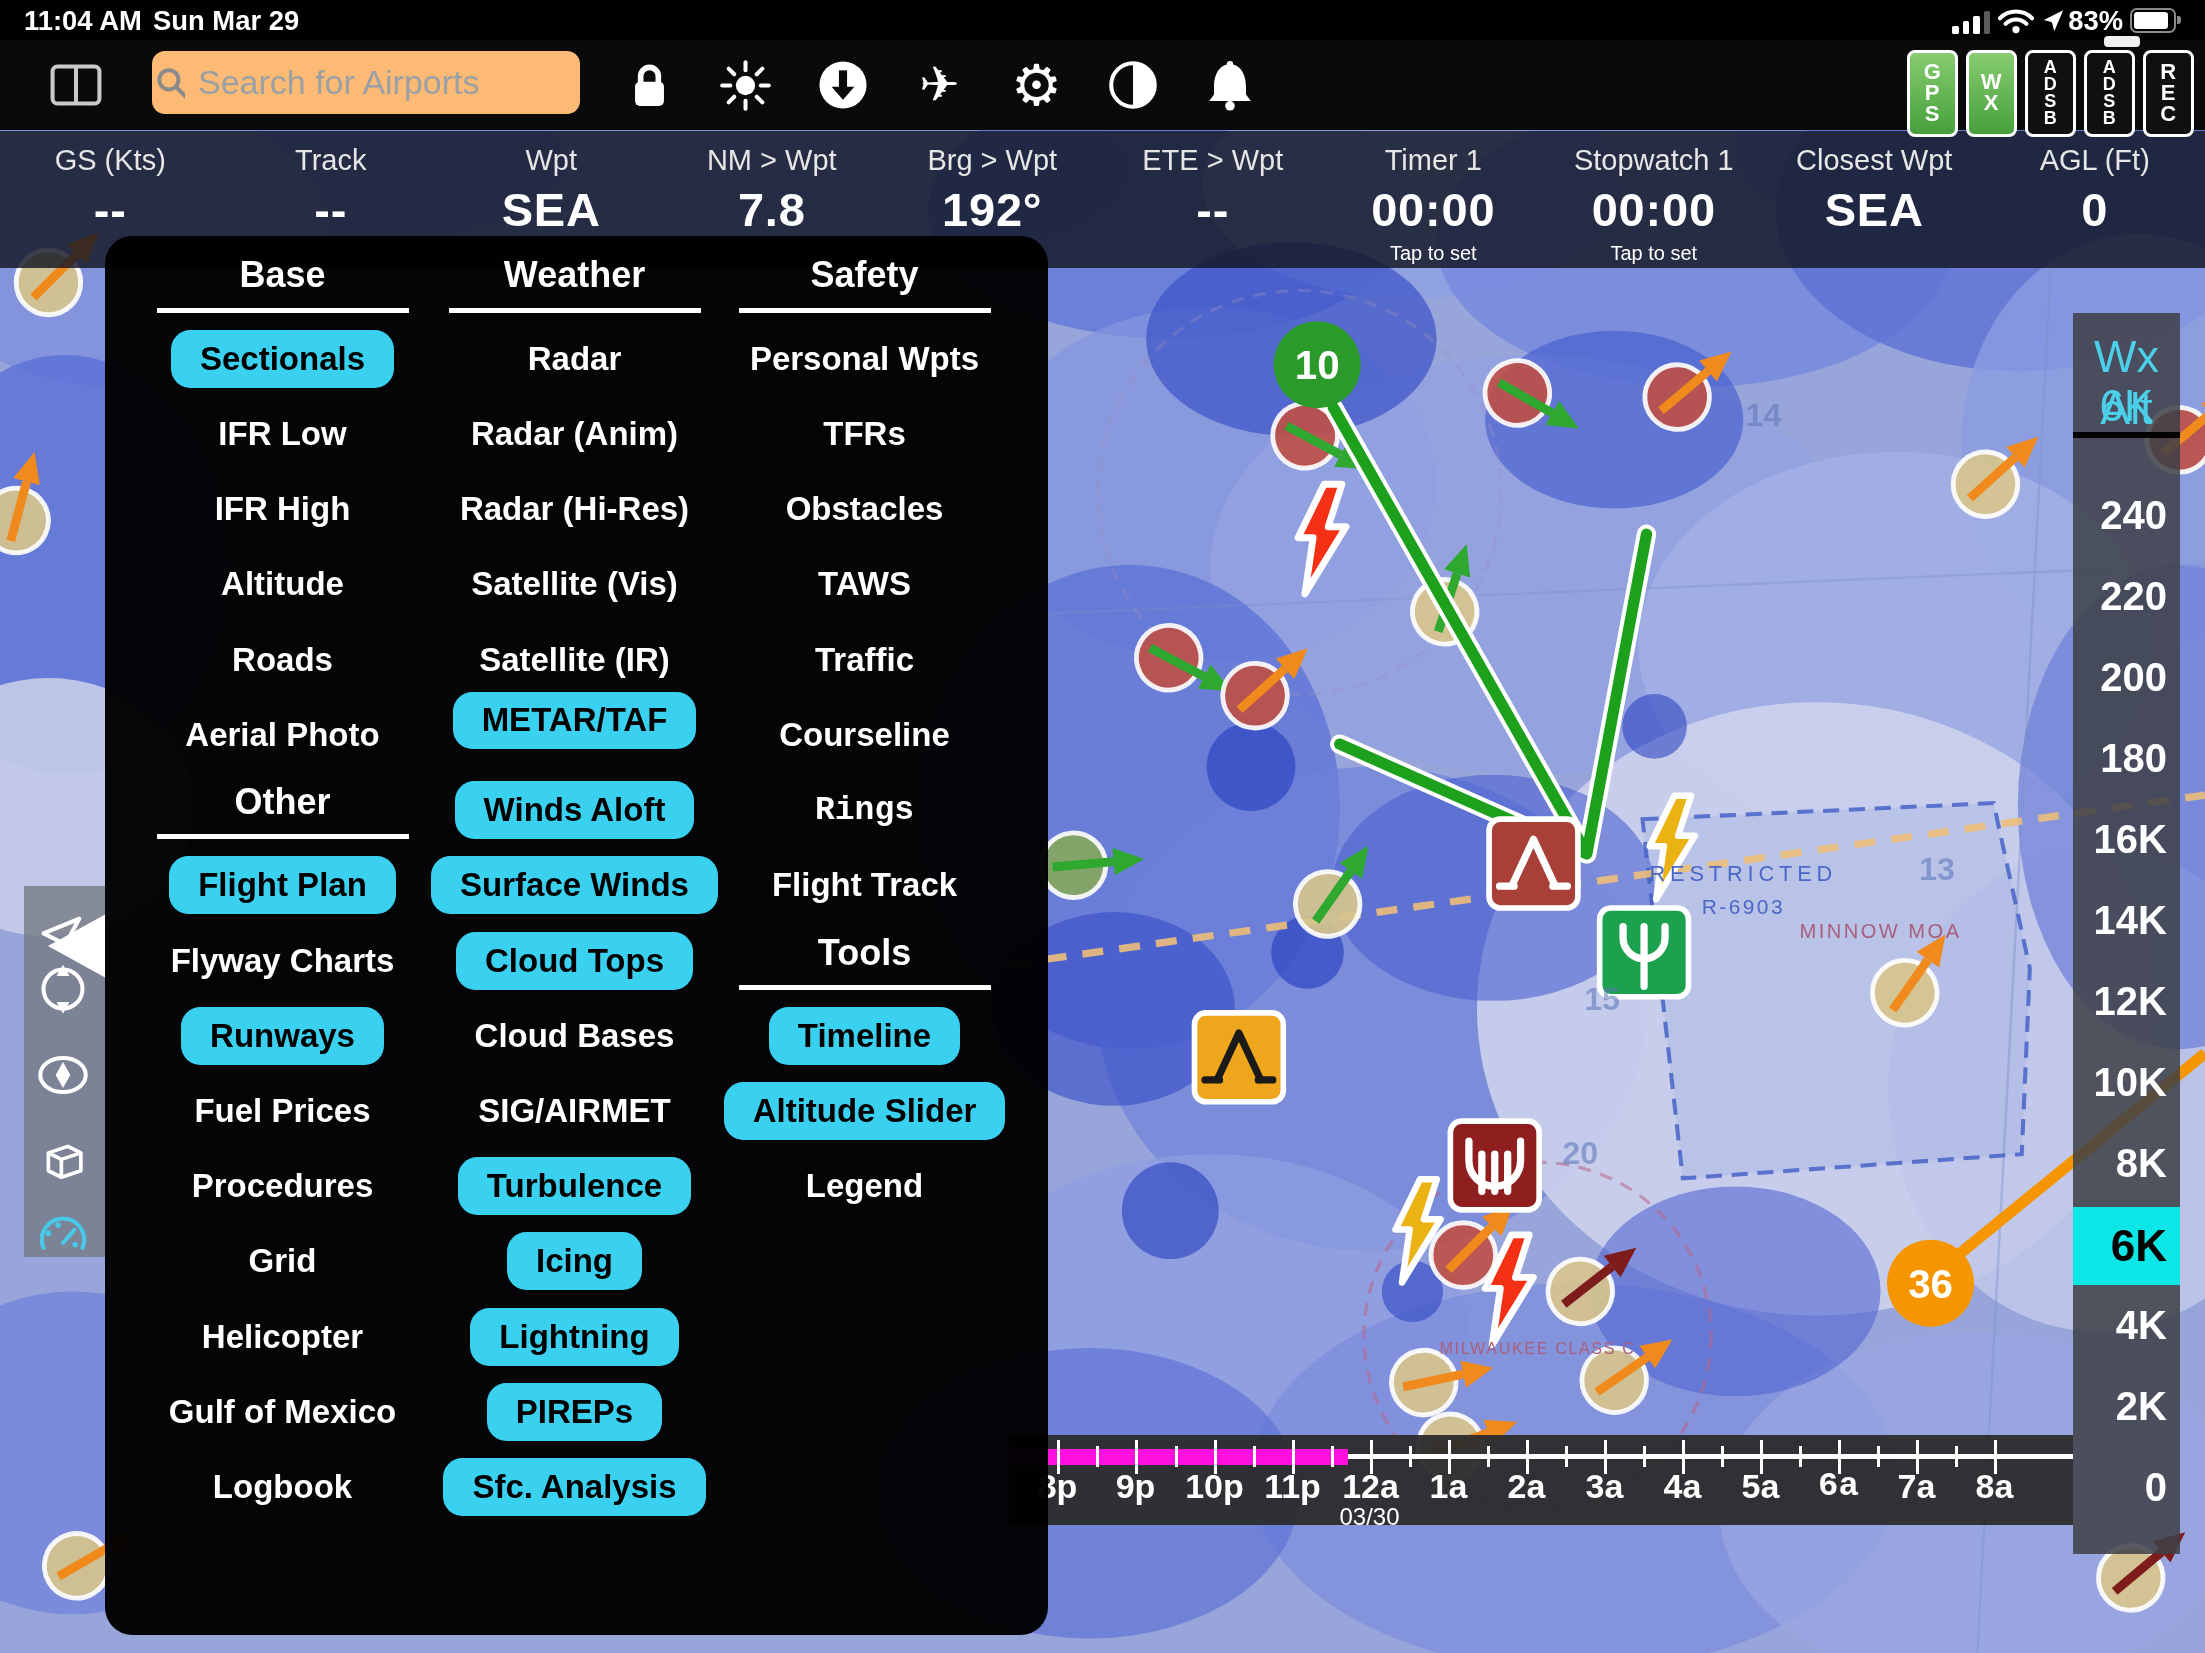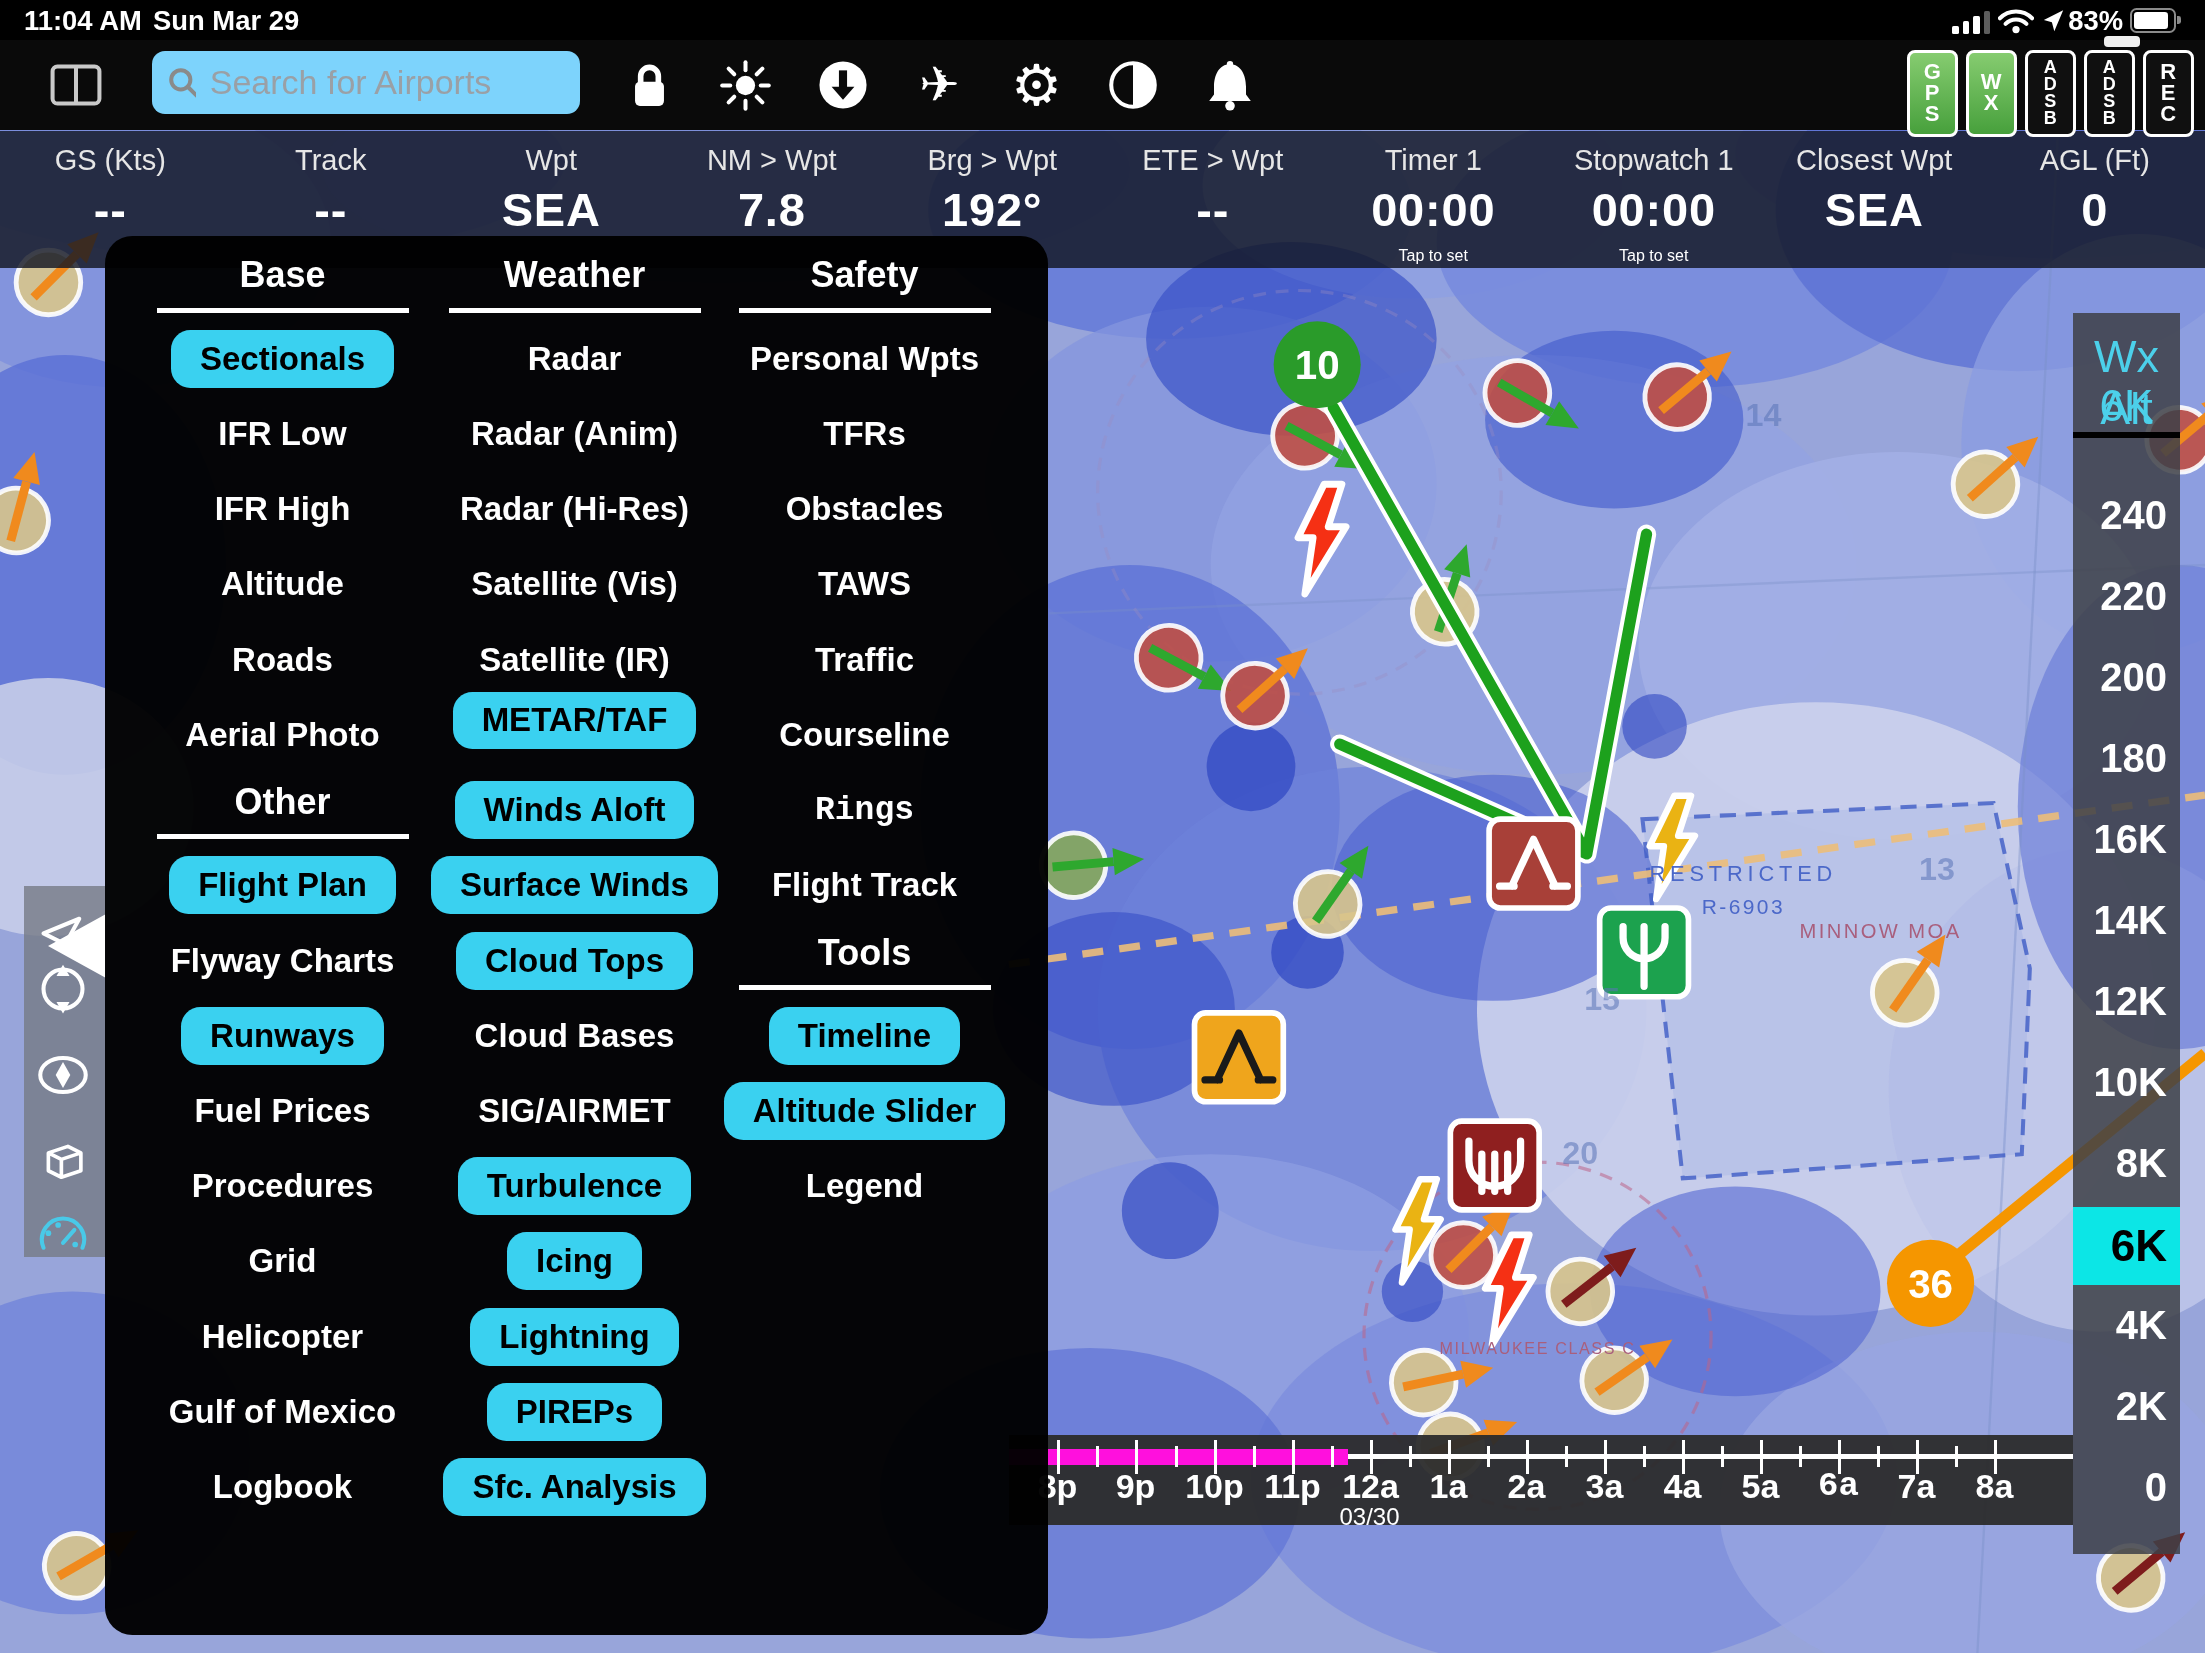--- a/index.html
+++ b/index.html
@@ -13,38 +13,38 @@
   .sigbars{position:absolute;right:215px;top:11.3px;display:flex;align-items:flex-end;gap:4px;}
   .sigbars i{display:block;width:6.5px;background:#fff;border-radius:1.6px;}
   .sigbars i:nth-child(1){height:8px}.sigbars i:nth-child(2){height:13px}
   .sigbars i:nth-child(3){height:18px}.sigbars i:nth-child(4){height:22.6px;background:#5c5c5c}
   #sb-batt{position:absolute;right:29px;top:8px;width:42px;height:21px;border:2.4px solid #8a8a8a;border-radius:6.5px;}
   #sb-batt i{position:absolute;left:1.6px;top:1.6px;bottom:1.6px;width:82%;background:#fff;border-radius:3.2px;}
   #sb-batt b{position:absolute;right:-7.3px;top:5.7px;width:4px;height:8px;background:#8a8a8a;border-radius:0 2.4px 2.4px 0;}
   
   #toolbar{position:absolute;left:0;top:40px;width:2205px;height:90px;background:#0a0a0a;z-index:9;}
   .tbicon{position:absolute;top:0;height:90px;display:flex;align-items:center;justify-content:center;}
-  #searchbox{position:absolute;left:152px;top:11.3px;width:428px;height:63px;background:#7dd3fc;border-radius:13px;
-             display:flex;align-items:center;padding:0 16px;box-sizing:border-box;}
+  #searchbox{position:absolute;left:152px;top:11.3px;width:428px;height:63px;background:#fdba74;border-radius:13px;
+             display:flex;align-items:center;padding:0 4px;box-sizing:border-box;}
   #searchbox input{border:none;outline:none;background:transparent;font-size:34px;color:#333;width:100%;
                    font-family:"Liberation Sans","DejaVu Sans",sans-serif;}
   #searchbox input::placeholder{color:#9aa0a6;}
   .glyph{color:#fff;font-size:52px;line-height:1;}
   #recv-row{position:absolute;right:11.3px;top:9.7px;display:flex;gap:8px;z-index:10;}
   .recv{width:45px;height:81px;border:3.2px solid #fff;border-radius:8px;background:#101010;color:#fff;
         display:flex;flex-direction:column;align-items:center;justify-content:center;line-height:.95;font-weight:700;}
   .recv.on{background:linear-gradient(#86cc70,#47a03c);}
   #grab-tab{position:absolute;right:65px;top:36px;width:36px;height:11.3px;background:#efefef;border-radius:4px;z-index:11;}
   
   #databar{position:absolute;left:0;top:131px;width:2205px;height:137px;background:rgba(18,22,34,0.82);
            z-index:5;display:flex;}
   .fld{flex:1;position:relative;text-align:center;color:#fff;}
   .fld .lbl{margin-top:13px;font-size:29px;color:#e6e6e6;}
   .fld .val{margin-top:4.8px;font-size:47px;font-weight:600;letter-spacing:0.8px;}
-  .fld .sub{position:absolute;left:0;right:0;bottom:3.2px;font-size:16px;color:#fff;}
+  .fld .sub{position:absolute;left:0;right:0;bottom:3.2px;font-size:20px;color:#fff;}
   
   #menu{position:absolute;left:105px;top:236px;width:943px;height:1399px;background:rgba(0,0,0,0.97);
         border-radius:27.4px;z-index:7;}
   #menu-arrow{position:absolute;left:48px;top:914px;width:0;height:0;z-index:7;
         border-top:32px solid transparent;border-bottom:32px solid transparent;border-right:58px solid #fff;}
   .mrow{position:absolute;display:flex;align-items:center;justify-content:center;height:74px;}
   .hdr span{display:inline-block;width:252px;text-align:center;color:#fff;font-size:36px;font-weight:700;
             padding-bottom:11.3px;border-bottom:5.7px solid #fff;}
   .pill{background:#3ad1f0;color:#000;border-radius:19.4px;padding:9.7px 29px;font-size:33px;font-weight:700;}
   .plain{color:#fff;font-size:33px;font-weight:700;}

